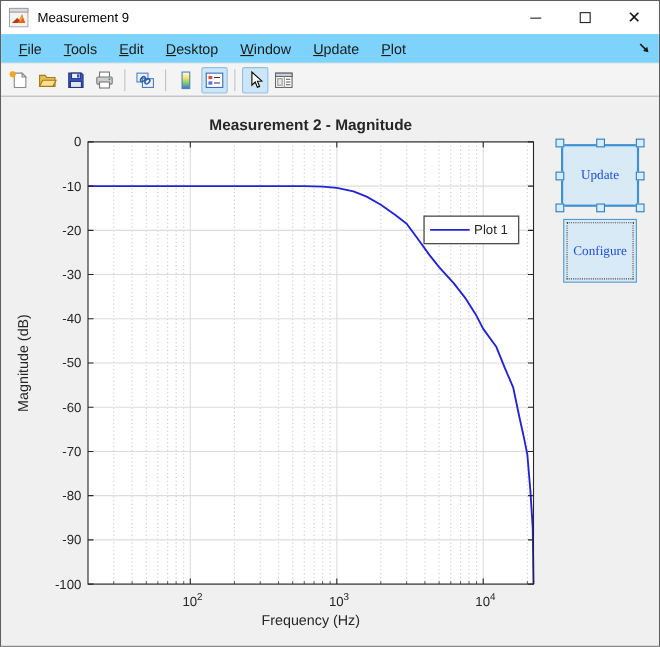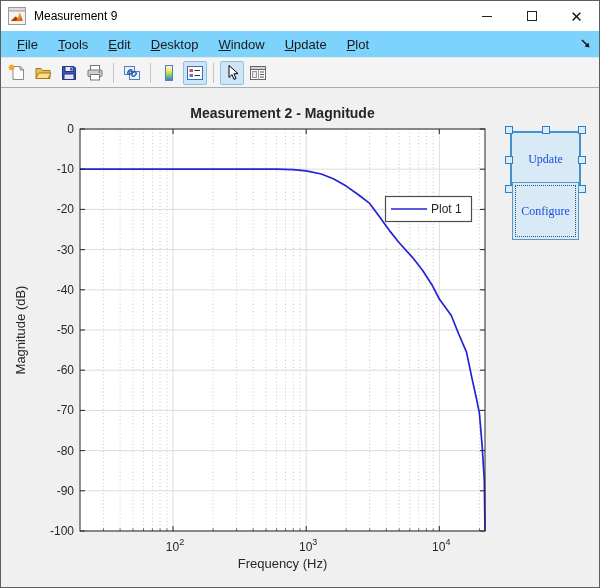--- a/index.html
+++ b/index.html
@@ -32,21 +32,21 @@
   .tb-sep { width:1px; height:20px; background:#c3c3c3; margin:0 4px; flex:0 0 auto; }
   
   .figure-area { flex:1 1 auto; position:relative; background:#f0f0f0; }
   svg.plot { position:absolute; left:0; top:0; width:100%; height:100%; }
   svg text { font-family:"Liberation Sans", sans-serif; fill:#262626; }
   
   .update-wrap { position:absolute; left:509px; top:43px; width:71px; height:57px; }
   .ui-btn { font-family:Liberation Serif, serif; font-size:12px; color:#1d4ed8;
             background:#d9eaf7; display:flex; align-items:center; justify-content:center; cursor:default; }
   .ui-btn.update { position:absolute; inset:0; width:100%; height:100%; border:2px solid #3f92d2; }
-  .ui-btn.configure { position:absolute; left:511px; top:94px; width:67px; height:58px; border:1px solid #4f9bd0; }
+  .ui-btn.configure { position:absolute; left:511px; top:111px; width:67px; height:58px; border:1px solid #4f9bd0; }
   .ui-btn.configure::after { content:""; position:absolute; inset:2px; border:1px dotted #4a4a4a; pointer-events:none; }
   .handle { position:absolute; width:8px; height:8px; background:#d9ecfb; border:1px solid #2e7fc1; }
   .h-nw{left:-5px;top:-5px} .h-n{left:calc(50% - 4px);top:-5px} .h-ne{right:-5px;top:-5px}
   .h-w{left:-5px;top:calc(50% - 4px)} .h-e{right:-5px;top:calc(50% - 4px)}
   .h-sw{left:-5px;bottom:-5px} .h-s{left:calc(50% - 4px);bottom:-5px} .h-se{right:-5px;bottom:-5px}
 </style>
 </head>
 <body>
 
 <div class="window">

